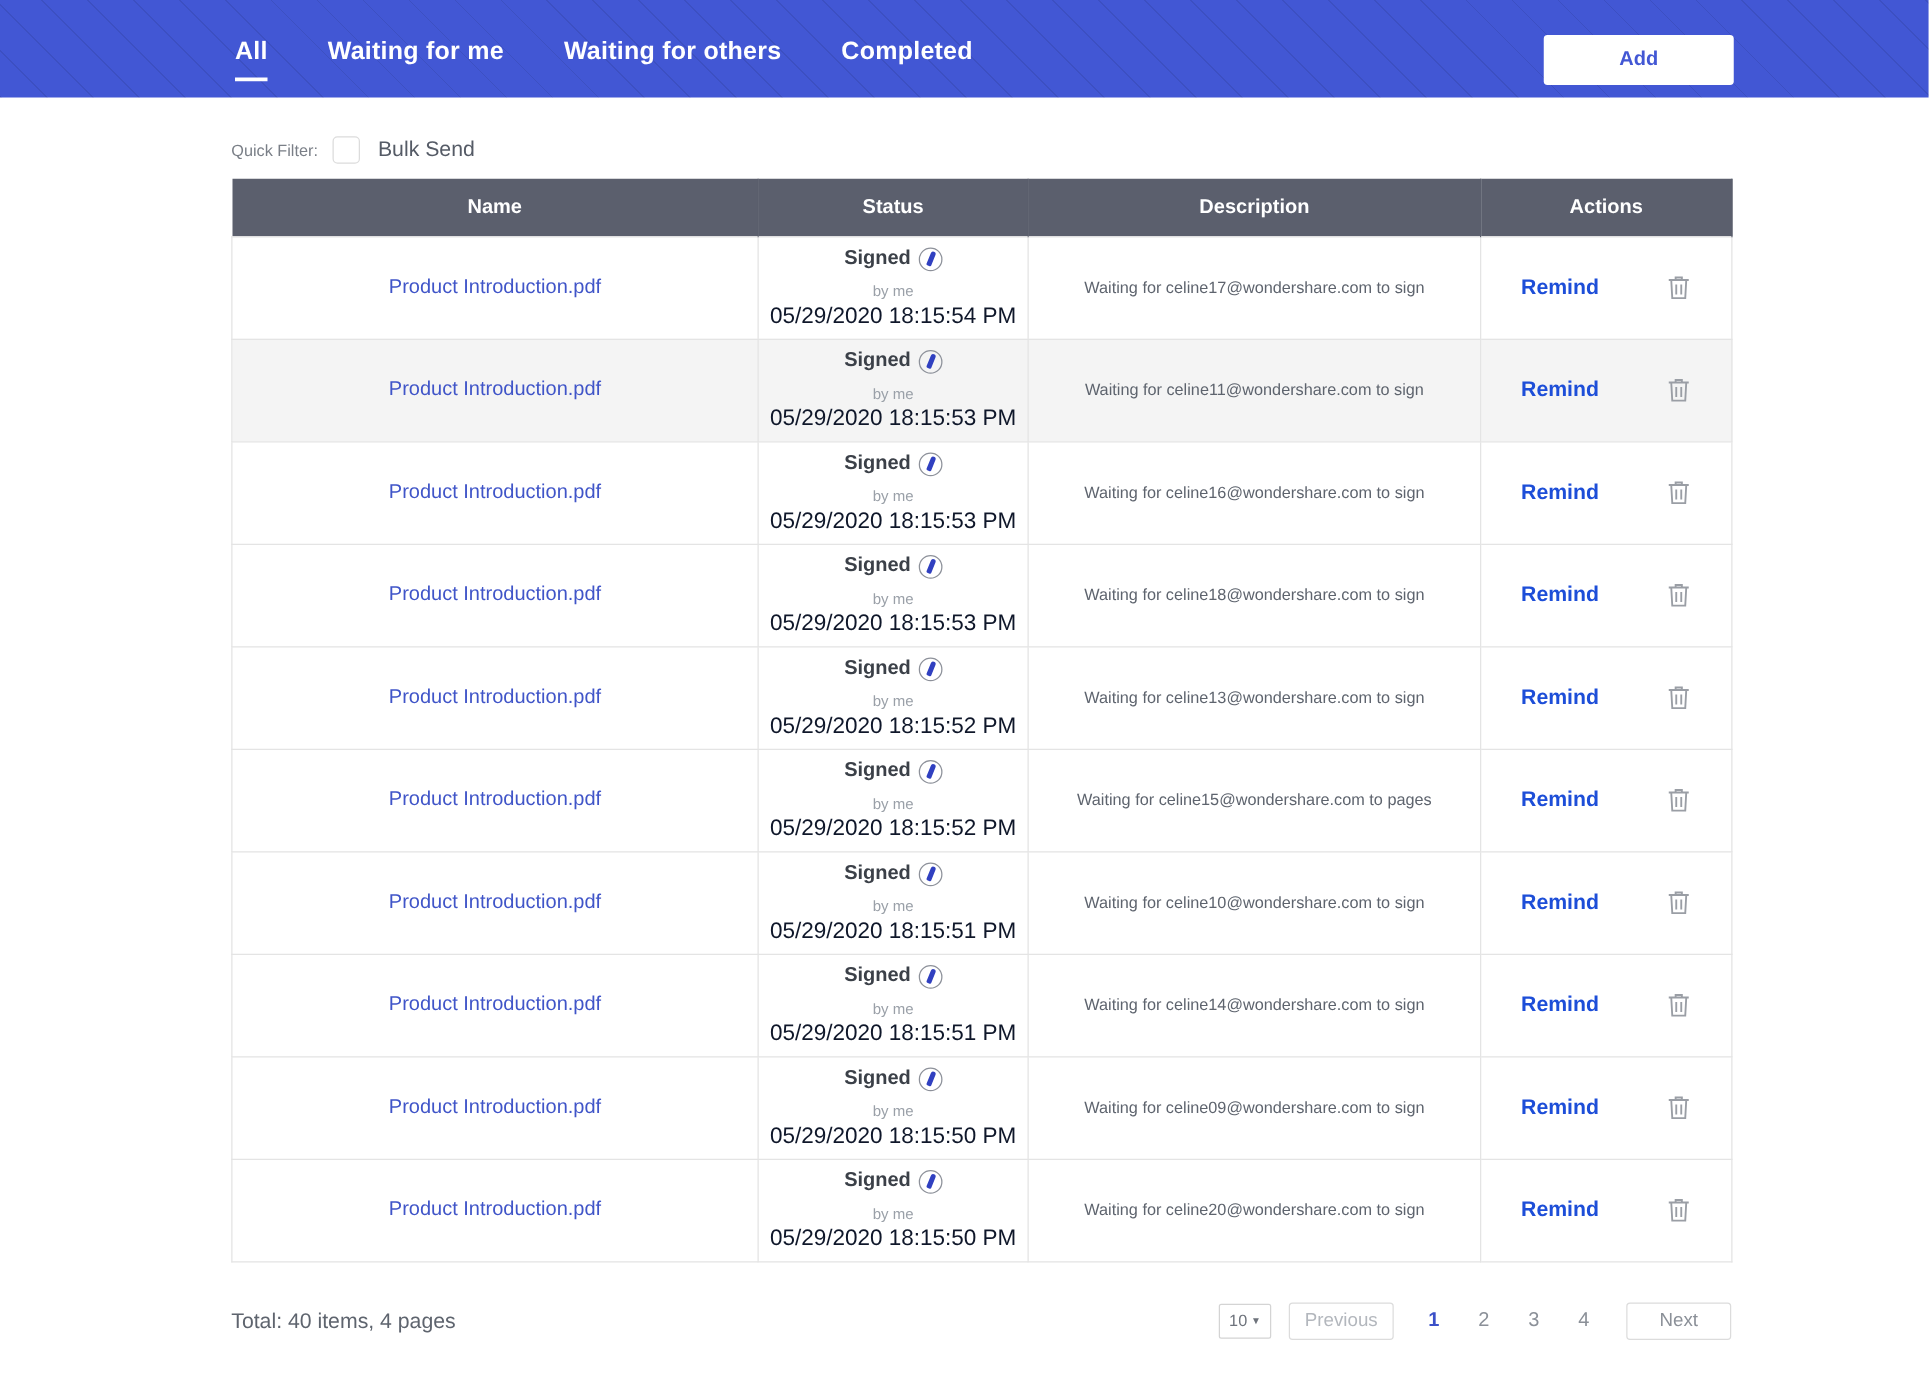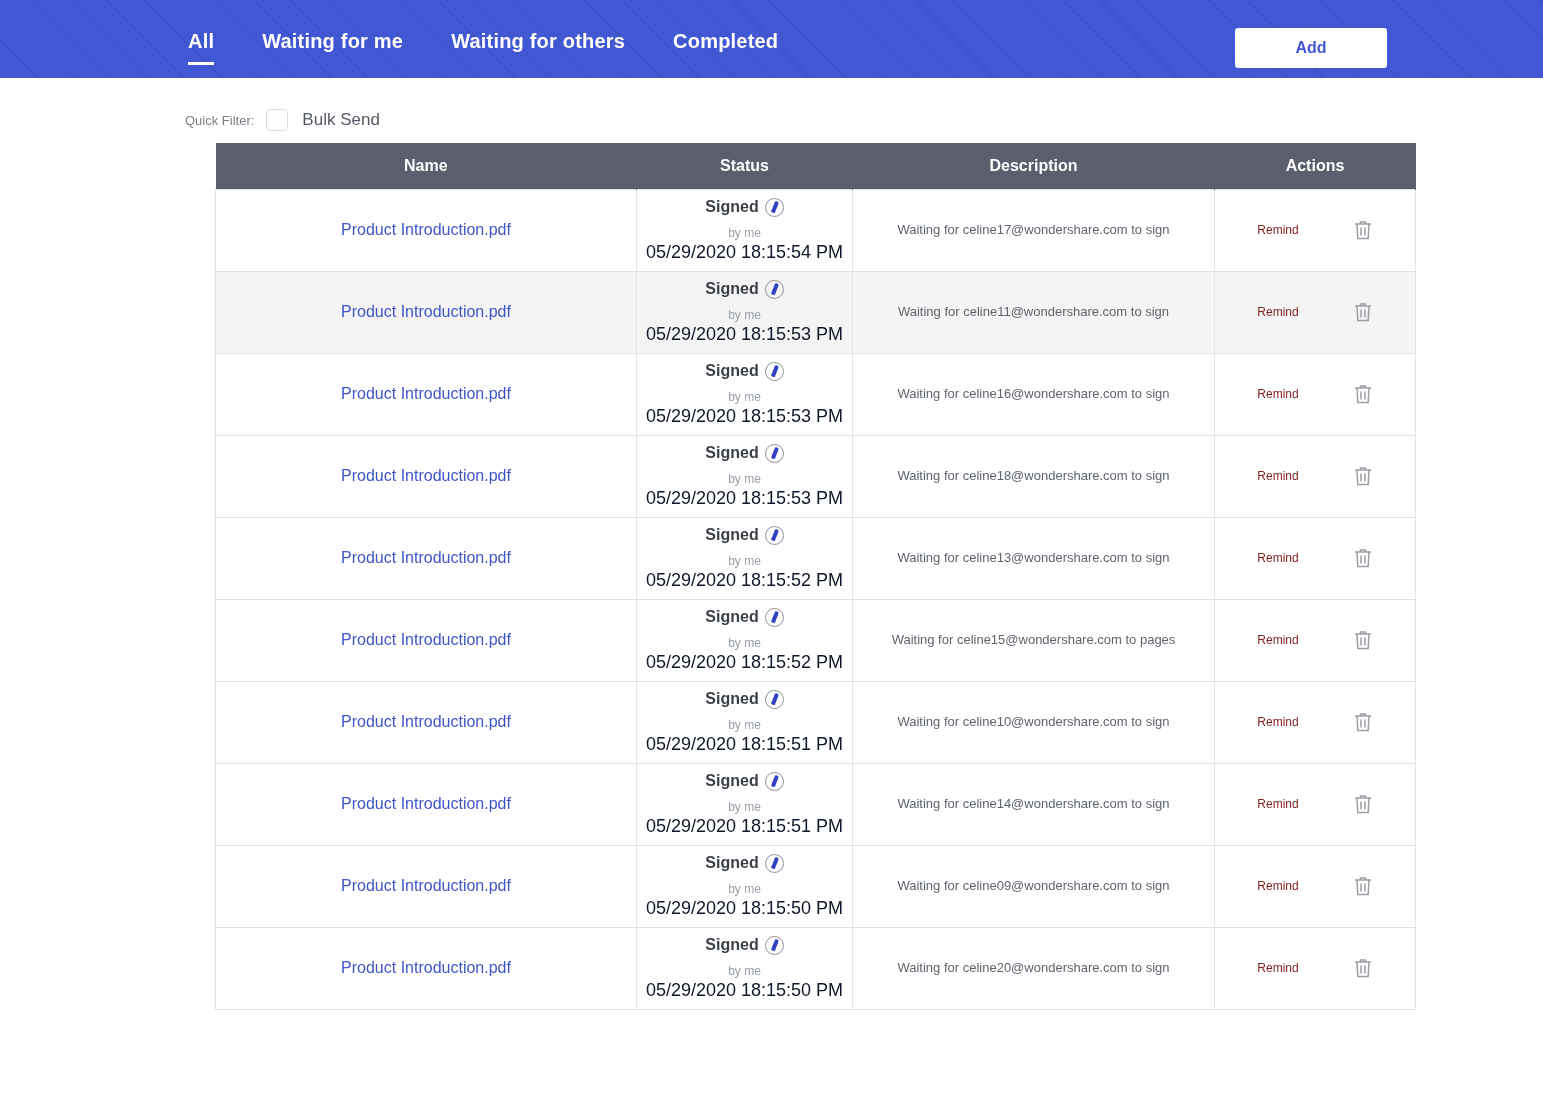--- a/index.html
+++ b/index.html
@@ -97,21 +97,20 @@
     font-size: 17px;
     color: #555b66;
     cursor: pointer;
   }
 
   
   table.grid {
     width: 1200px;
     border-collapse: collapse;
     table-layout: fixed;
-    margin-left: 30px;
   }
   table.grid thead th {
     background: #5b5f6d;
     color: #ffffff;
     font-size: 16px;
     font-weight: bold;
     height: 46px;
     text-align: center;
     border-right: 1px solid #5b5f6d;
   }
@@ -181,24 +180,25 @@
     line-height: 1.45;
   }
 
   .actions-cell .actions-inner {
     display: flex;
     align-items: center;
     justify-content: center;
     gap: 54px;
   }
   .remind-link {
-    color: #7f1d1d;
-    font-size: 12px;
+    color: #1d4ed8;
+    font-size: 17px;
     text-decoration: none;
     cursor: pointer;
+    font-weight: bold;
   }
   .trash-icon { cursor: pointer; line-height: 0; }
 
   
   .footer {
     display: flex;
     align-items: center;
     justify-content: space-between;
     width: 1200px;
     margin-top: 32px;
@@ -532,14 +532,31 @@
                   <path d="M7.5 5 V3 H12.5 V5"></path>
                   <path d="M4 5 L4.8 19.5 H15.2 L16 5"></path>
                   <path d="M8 8.5 V16.5 M12 8.5 V16.5"></path>
                 </svg></span>
             </div>
           </td>
         </tr>
       </tbody>
   </table>
 
+  <div class="footer">
+    <div class="total-text">Total: 40 items, 4 pages</div>
+    <div class="pager">
+      <div class="page-size">
+        <span>10</span>
+        <span class="caret">▼</span>
+      </div>
+      <div class="pg-btn">Previous</div>
+      <div class="pg-nums" id="page-numbers">
+          <div class="pg-num active">1</div>
+          <div class="pg-num">2</div>
+          <div class="pg-num">3</div>
+          <div class="pg-num">4</div>
+        </div>
+      <div class="pg-btn next">Next</div>
+    </div>
+  </div>
 
 </div>
 
 </body></html>

